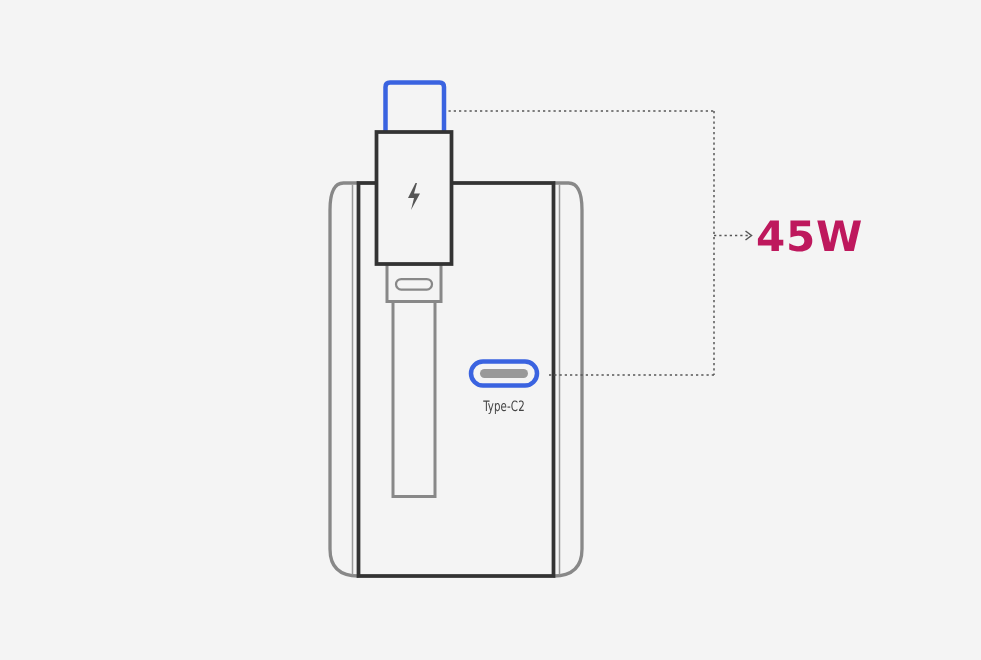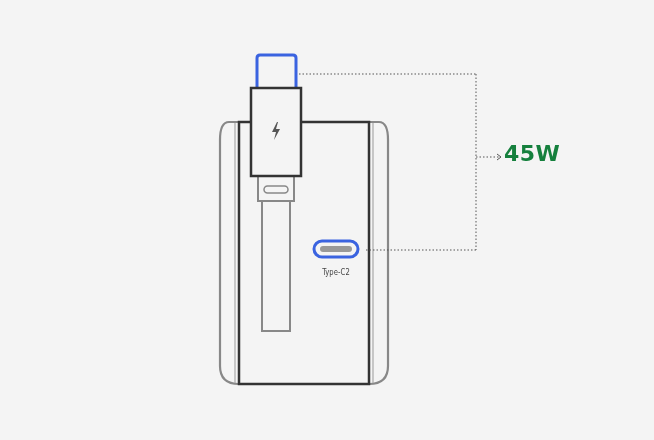--- a/index.html
+++ b/index.html
@@ -1,19 +1,19 @@
 <!DOCTYPE html>
 <html><head>
 <meta charset="utf-8">
 <style>
   html, body { margin: 0; padding: 0; }
   body { width: 654px; height: 440px; background: #f4f4f4; overflow: hidden; position: relative; font-family: "Liberation Sans", sans-serif; }
   .canvas { position: absolute; left: 0; top: 0; width: 654px; height: 440px; }
   .port-label { position: absolute; left: 306px; top: 266px; width: 60px; text-align: center; font-family: "DejaVu Sans Condensed", "DejaVu Sans", sans-serif; font-size: 9.5px; color: #444; letter-spacing: 0.1px; transform: scaleX(0.8); }
-  .power-label { position: absolute; left: 504px; top: 141px; font-family: "DejaVu Sans", sans-serif; font-weight: bold; font-size: 22px; color: #15803d; letter-spacing: 0.5px; }
+  .power-label { position: absolute; left: 504px; top: 141px; font-family: "DejaVu Sans", sans-serif; font-weight: bold; font-size: 28px; color: #be185d; letter-spacing: 0.5px; }
 </style>
 </head>
 <body>
 
 <svg class="canvas" width="654" height="440" viewBox="0 0 654 440">
 
   <g>
     <path d="M239 122 L229 122 Q220 122 220 140 L220 366 Q220 384 239 384" fill="none" stroke="#888" stroke-width="2.2"></path>
     <path d="M369 122 L379 122 Q388 122 388 140 L388 366 Q388 384 369 384" fill="none" stroke="#888" stroke-width="2.2"></path>
     <line x1="235" y1="123" x2="235" y2="383" stroke="#999" stroke-width="1"></line>

